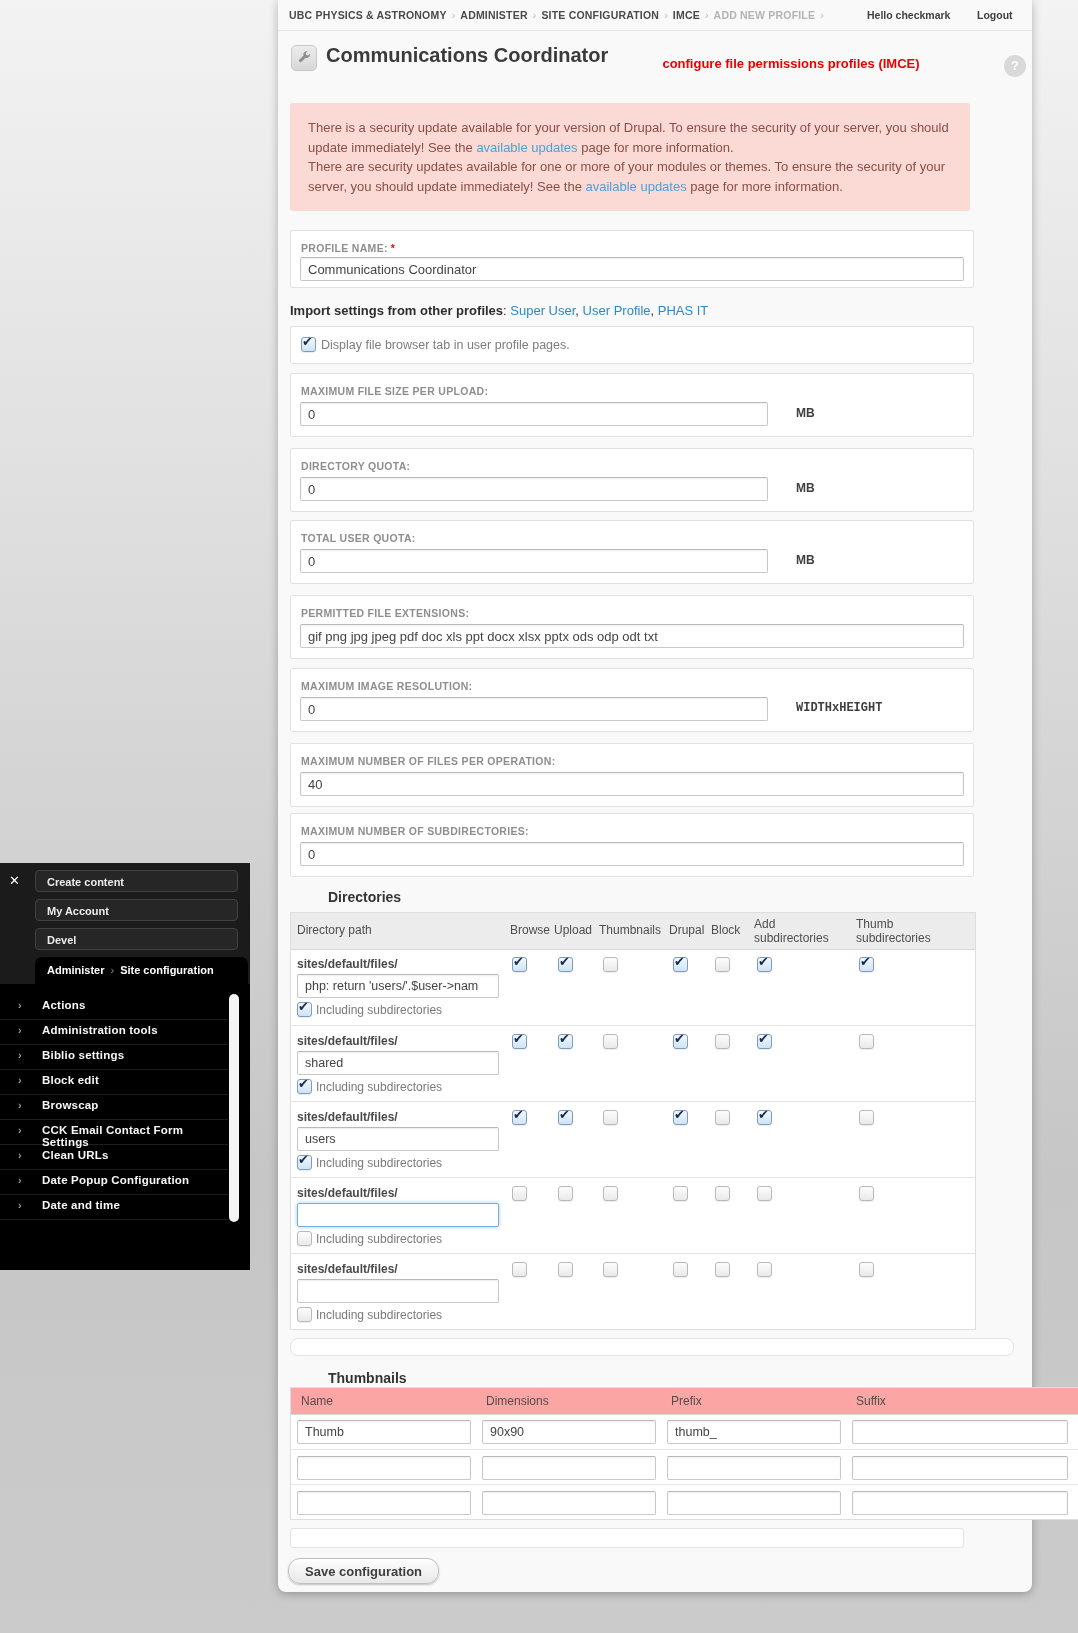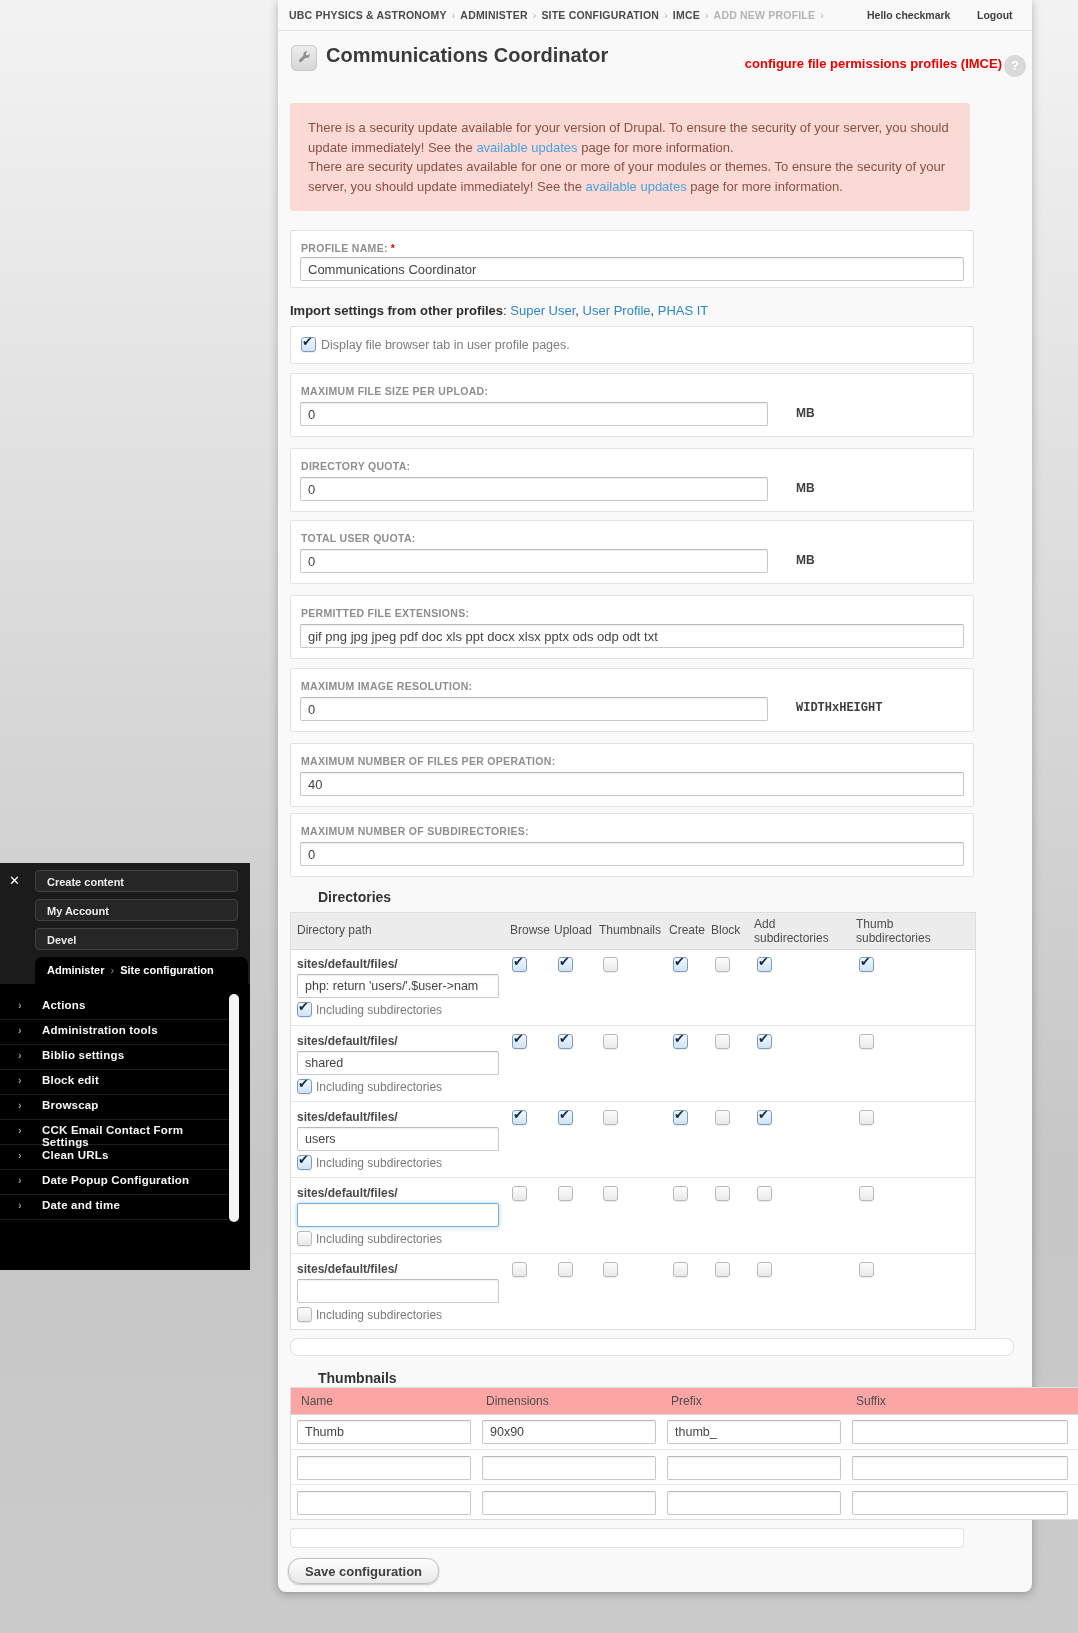--- a/index.html
+++ b/index.html
@@ -11,21 +11,21 @@
     border-radius:0 0 8px 8px;box-shadow:0 2px 10px rgba(0,0,0,.28);}
   #bc-bar{position:absolute;left:278px;top:0;width:754px;height:30px;border-bottom:1px solid #e5e5e5;}
   .crumbs{position:absolute;left:289px;top:9px;font-size:10.5px;font-weight:bold;color:#4a4a4a;letter-spacing:.2px;white-space:nowrap;}
   .crumbs .sep{color:#b5b5b5;margin:0 5px;font-weight:normal;}
   .crumbs .last{color:#b3b3b3;}
   .hdr-right{position:absolute;top:9px;font-size:10.5px;font-weight:bold;color:#3f3f3f;white-space:nowrap;}
   
   .icon-box{position:absolute;left:291px;top:45px;width:24px;height:24px;border:1px solid #c9c9c9;border-radius:5px;
     background:linear-gradient(#ececec,#d7d7d7);display:flex;align-items:center;justify-content:center;}
   .page-title{position:absolute;left:326px;top:44px;font-size:20px;font-weight:600;color:#3b3b3b;}
-  .red-note{position:absolute;left:612px;top:56px;width:390px;text-align:right;font-size:13px;font-weight:bold;color:#ee0000;}
+  .red-note{position:absolute;left:596px;top:56px;width:390px;text-align:center;font-size:13px;font-weight:bold;color:#ee0000;}
   .help-bub{position:absolute;left:1004px;top:55px;width:22px;height:22px;border-radius:50%;background:#d9d9d9;
     color:#fff;font-weight:bold;font-size:13px;text-align:center;line-height:22px;}
   
   .warn{position:absolute;left:290px;top:103px;width:644px;padding:15px 18px;background:#fbd9d4;border-radius:3px;
     font-size:13px;line-height:19.5px;color:#8a4f46;}
   .warn a{color:#4aa3dc;text-decoration:none;}
   
   .gbox{position:absolute;left:290px;width:682px;height:62px;background:#fff;border:1px solid #e2e2e2;border-radius:2px;}
   .glabel{position:absolute;left:10px;top:11px;font-size:10.5px;font-weight:bold;color:#8e8e8e;letter-spacing:.3px;}
   .req{color:#e00;margin-left:3px;}
@@ -39,21 +39,21 @@
   .sfx.mono{font-family:"Liberation Mono","DejaVu Sans Mono",monospace;font-weight:bold;text-align:center;}
   .import-line{position:absolute;left:290px;top:303px;font-size:13px;color:#333;}
   .import-line b{font-weight:bold;color:#2d2d2d;}
   .import-line a{color:#2e87c8;text-decoration:none;}
   
   .cb{position:absolute;width:13px;height:13px;border:1px solid #b9b9b9;border-radius:3px;
     background:linear-gradient(#fdfdfd,#e9e9e9);box-shadow:0 1px 1px rgba(0,0,0,.08);}
   .cb.checked{background:linear-gradient(#f2f8fd,#cfe3f5);border-color:#7e9cba;}
   .cb.checked::after{content:"\2714";position:absolute;top:-4px;left:0px;font-size:13px;font-weight:bold;color:#14294e;}
   
-  .sec-h{position:absolute;left:290px;font-size:14px;font-weight:bold;color:#333;padding-left:28px;}
+  .sec-h{position:absolute;left:300px;font-size:14px;font-weight:bold;color:#333;padding-left:28px;}
   
   .dtable{position:absolute;left:290px;top:912px;width:684px;height:416px;background:#fff;border:1px solid #dedede;}
   .dthead{position:absolute;left:0;top:0;width:100%;height:36px;background:#ececec;border-bottom:1px solid #d8d8d8;}
   .dh{position:absolute;font-size:12px;color:#4e4e4e;}
   .dh.one{top:10px;}
   .dh.two{top:4px;width:88px;line-height:14px;}
   .drow{position:absolute;left:0;width:100%;height:76px;border-top:1px solid #e4e4e4;}
   .drow.first{border-top:none;}
   .dpath{position:absolute;left:6px;top:8px;font-size:12px;font-weight:600;color:#4a4a4a;}
   .dinput{left:6px;top:25px;width:186px;font-size:12.5px;}
@@ -159,21 +159,21 @@
     <input class="tin gin-full" value="0" style="">
   </div>
 
   <div class="sec-h" style="top:889px">Directories</div>
   <div class="dtable">
     <div class="dthead">
       <span class="dh one" style="left:6px">Directory path</span>
       <span class="dh one" style="left:219px">Browse</span>
       <span class="dh one" style="left:263px">Upload</span>
       <span class="dh one" style="left:308px">Thumbnails</span>
-      <span class="dh one" style="left:378px">Create</span>
+      <span class="dh one" style="left:378px">Drupal</span>
       <span class="dh one" style="left:420px">Block</span>
       <span class="dh two" style="left:463px">Add subdirectories</span>
       <span class="dh two" style="left:565px">Thumb subdirectories</span>
     </div>
 
     <div class="drow first" style="top:36px">
       <span class="dpath">sites/default/files/</span>
       <input class="tin dinput" value="php: return 'users/'.$user-&gt;nam" style="">
       <span class="cb checked" style="left:221px"></span>
       <span class="cb checked" style="left:267px"></span>

